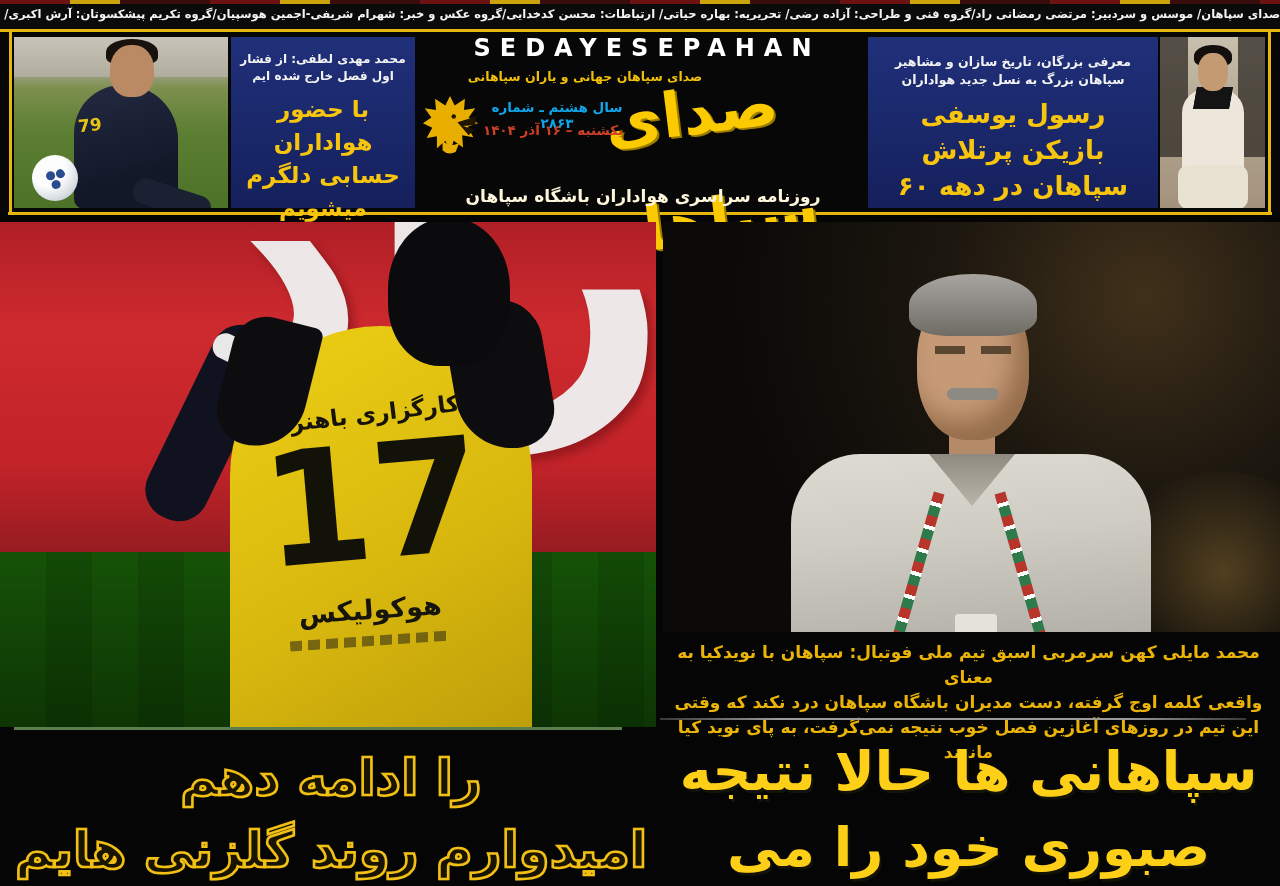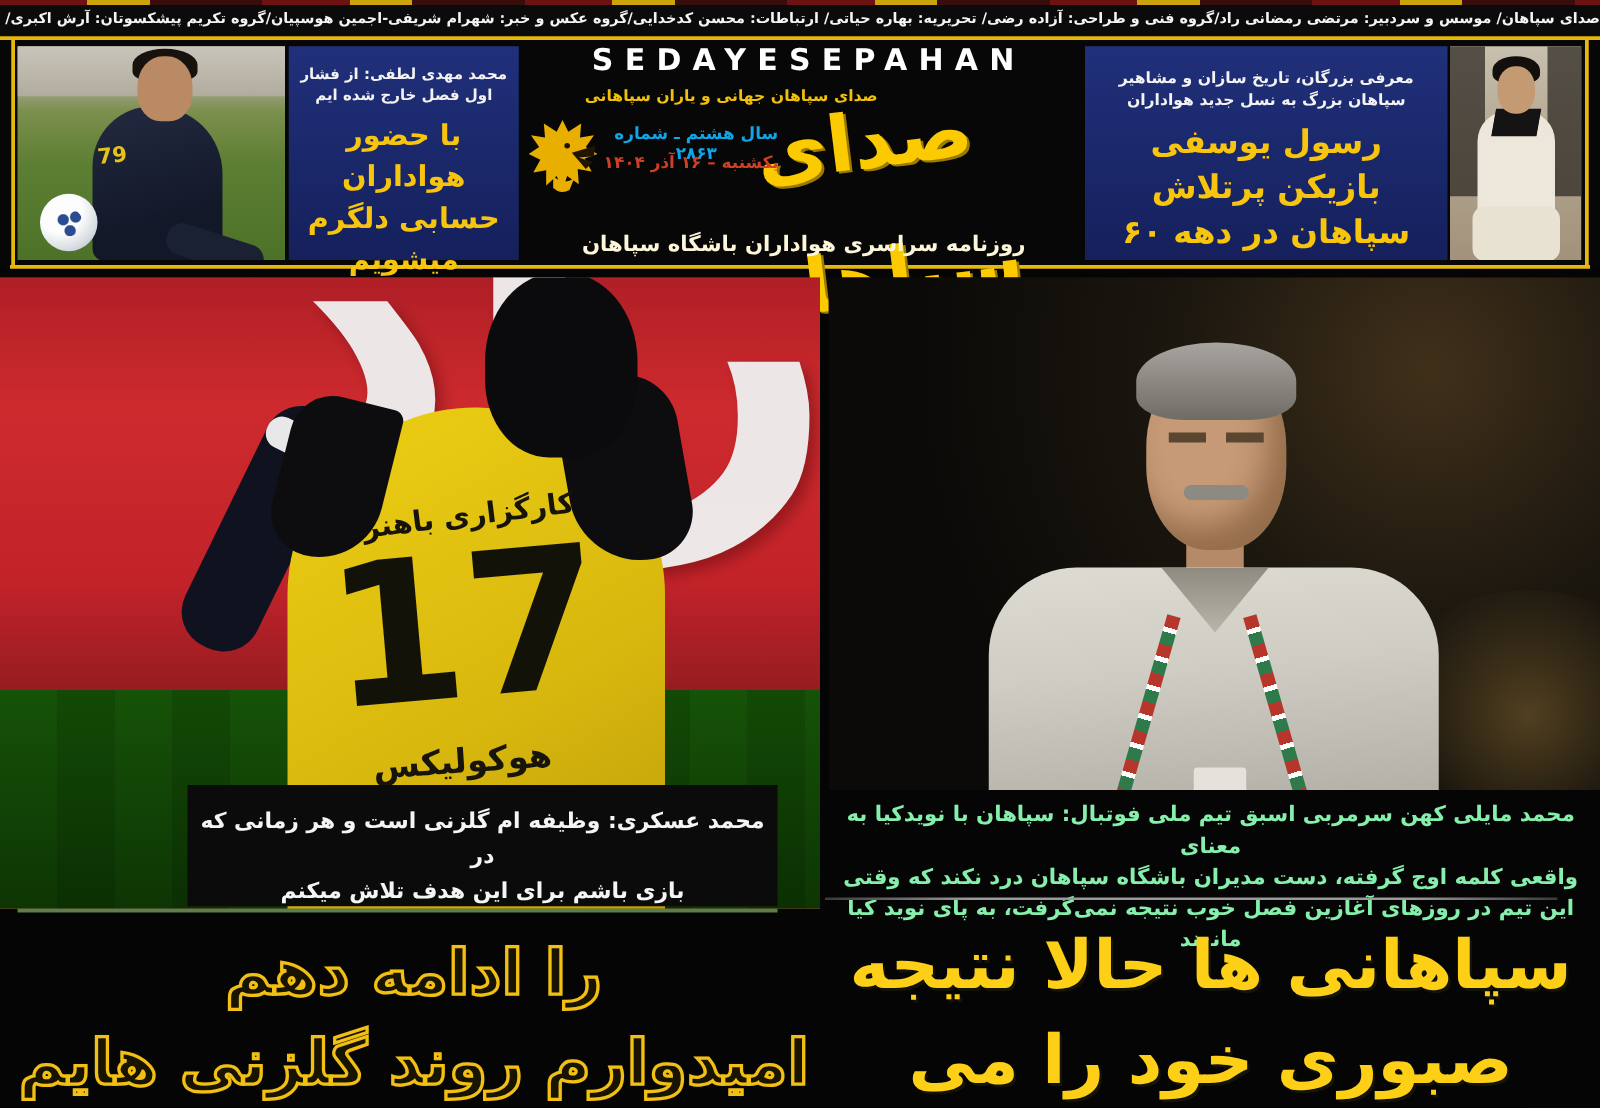--- a/index.html
+++ b/index.html
@@ -118,21 +118,21 @@
     background:linear-gradient(90deg,#5a4631 0 30px,transparent 30px 46px,#5a4631 46px 76px); }
   #coach-stache { left:284px; top:166px; width:52px; height:12px; background:#8d8a84; border-radius:6px; }
   #lanyard-l { left:250px; top:268px; width:11px; height:150px; transform:rotate(16deg);
     background:repeating-linear-gradient(180deg,#b8352c 0 10px,#ffffff 10px 14px,#2e7a4a 14px 24px); }
   #lanyard-r { left:352px; top:268px; width:11px; height:150px; transform:rotate(-16deg);
     background:repeating-linear-gradient(180deg,#b8352c 0 10px,#ffffff 10px 14px,#2e7a4a 14px 24px); }
   #badge { left:292px; top:392px; width:42px; height:20px; background:#e4e2da; border-radius:3px; }
 
   
   #quote { left:660px; top:640px; width:617px; }
-  #quote .ql { color:#86efac; font-size:17px; font-weight:bold; line-height:25px; text-align:center; }
+  #quote .ql { color:#eab308; font-size:17px; font-weight:bold; line-height:25px; text-align:center; }
   #divider-right { left:660px; top:718px; width:586px; height:2px;
     background:linear-gradient(90deg,#3a3a3a,#9a9a9a 20%,#9a9a9a 80%,#3a3a3a); }
 
   
   #headline-left { left:8px; top:742px; width:646px; }
   #headline-left .hl { color:#181400; font-size:50px; font-weight:900; line-height:72px; text-align:center;
     -webkit-text-stroke:2.6px #f2c014; text-shadow:0 0 2px #c79c08; }
   #headline-right { left:660px; top:734px; width:617px; }
   #headline-right .hl { color:#fdd017; font-size:54px; font-weight:900; line-height:76px; text-align:center;
     text-shadow:2px 3px 0 #131308; }
@@ -212,24 +212,20 @@
     <div class="abs" id="pl-torso"></div>
     <div class="abs" id="pl-shoulder-l"></div>
     <div class="abs" id="pl-shoulder-r"></div>
     <div class="abs" id="pl-head"></div>
     <div class="abs rtl" id="jersey-sponsor-top">کارگزاری باهنر</div>
     <div class="abs" id="jersey-number">17</div>
     <div class="abs rtl" id="jersey-sponsor-bottom">هوکولیکس</div>
     <div class="abs" id="jersey-smallline"></div>
   </div>
 
-  <div class="abs" id="caption-box">
-    <div class="cap rtl">محمد عسکری: وظیفه ام گلزنی است و هر زمانی که در</div>
-    <div class="cap rtl">بازی باشم برای این هدف تلاش میکنم</div>
-  </div>
   <div class="abs" id="divider-left"></div>
 
   <div class="abs" id="photo-right">
     <div class="abs" id="stadium-glow"></div>
     <div class="abs" id="coach-neck"></div>
     <div class="abs" id="coach-shirt"></div>
     <div class="abs" id="coach-collar"></div>
     <div class="abs" id="coach-head"></div>
     <div class="abs" id="coach-hair"></div>
     <div class="abs" id="coach-brow"></div>

